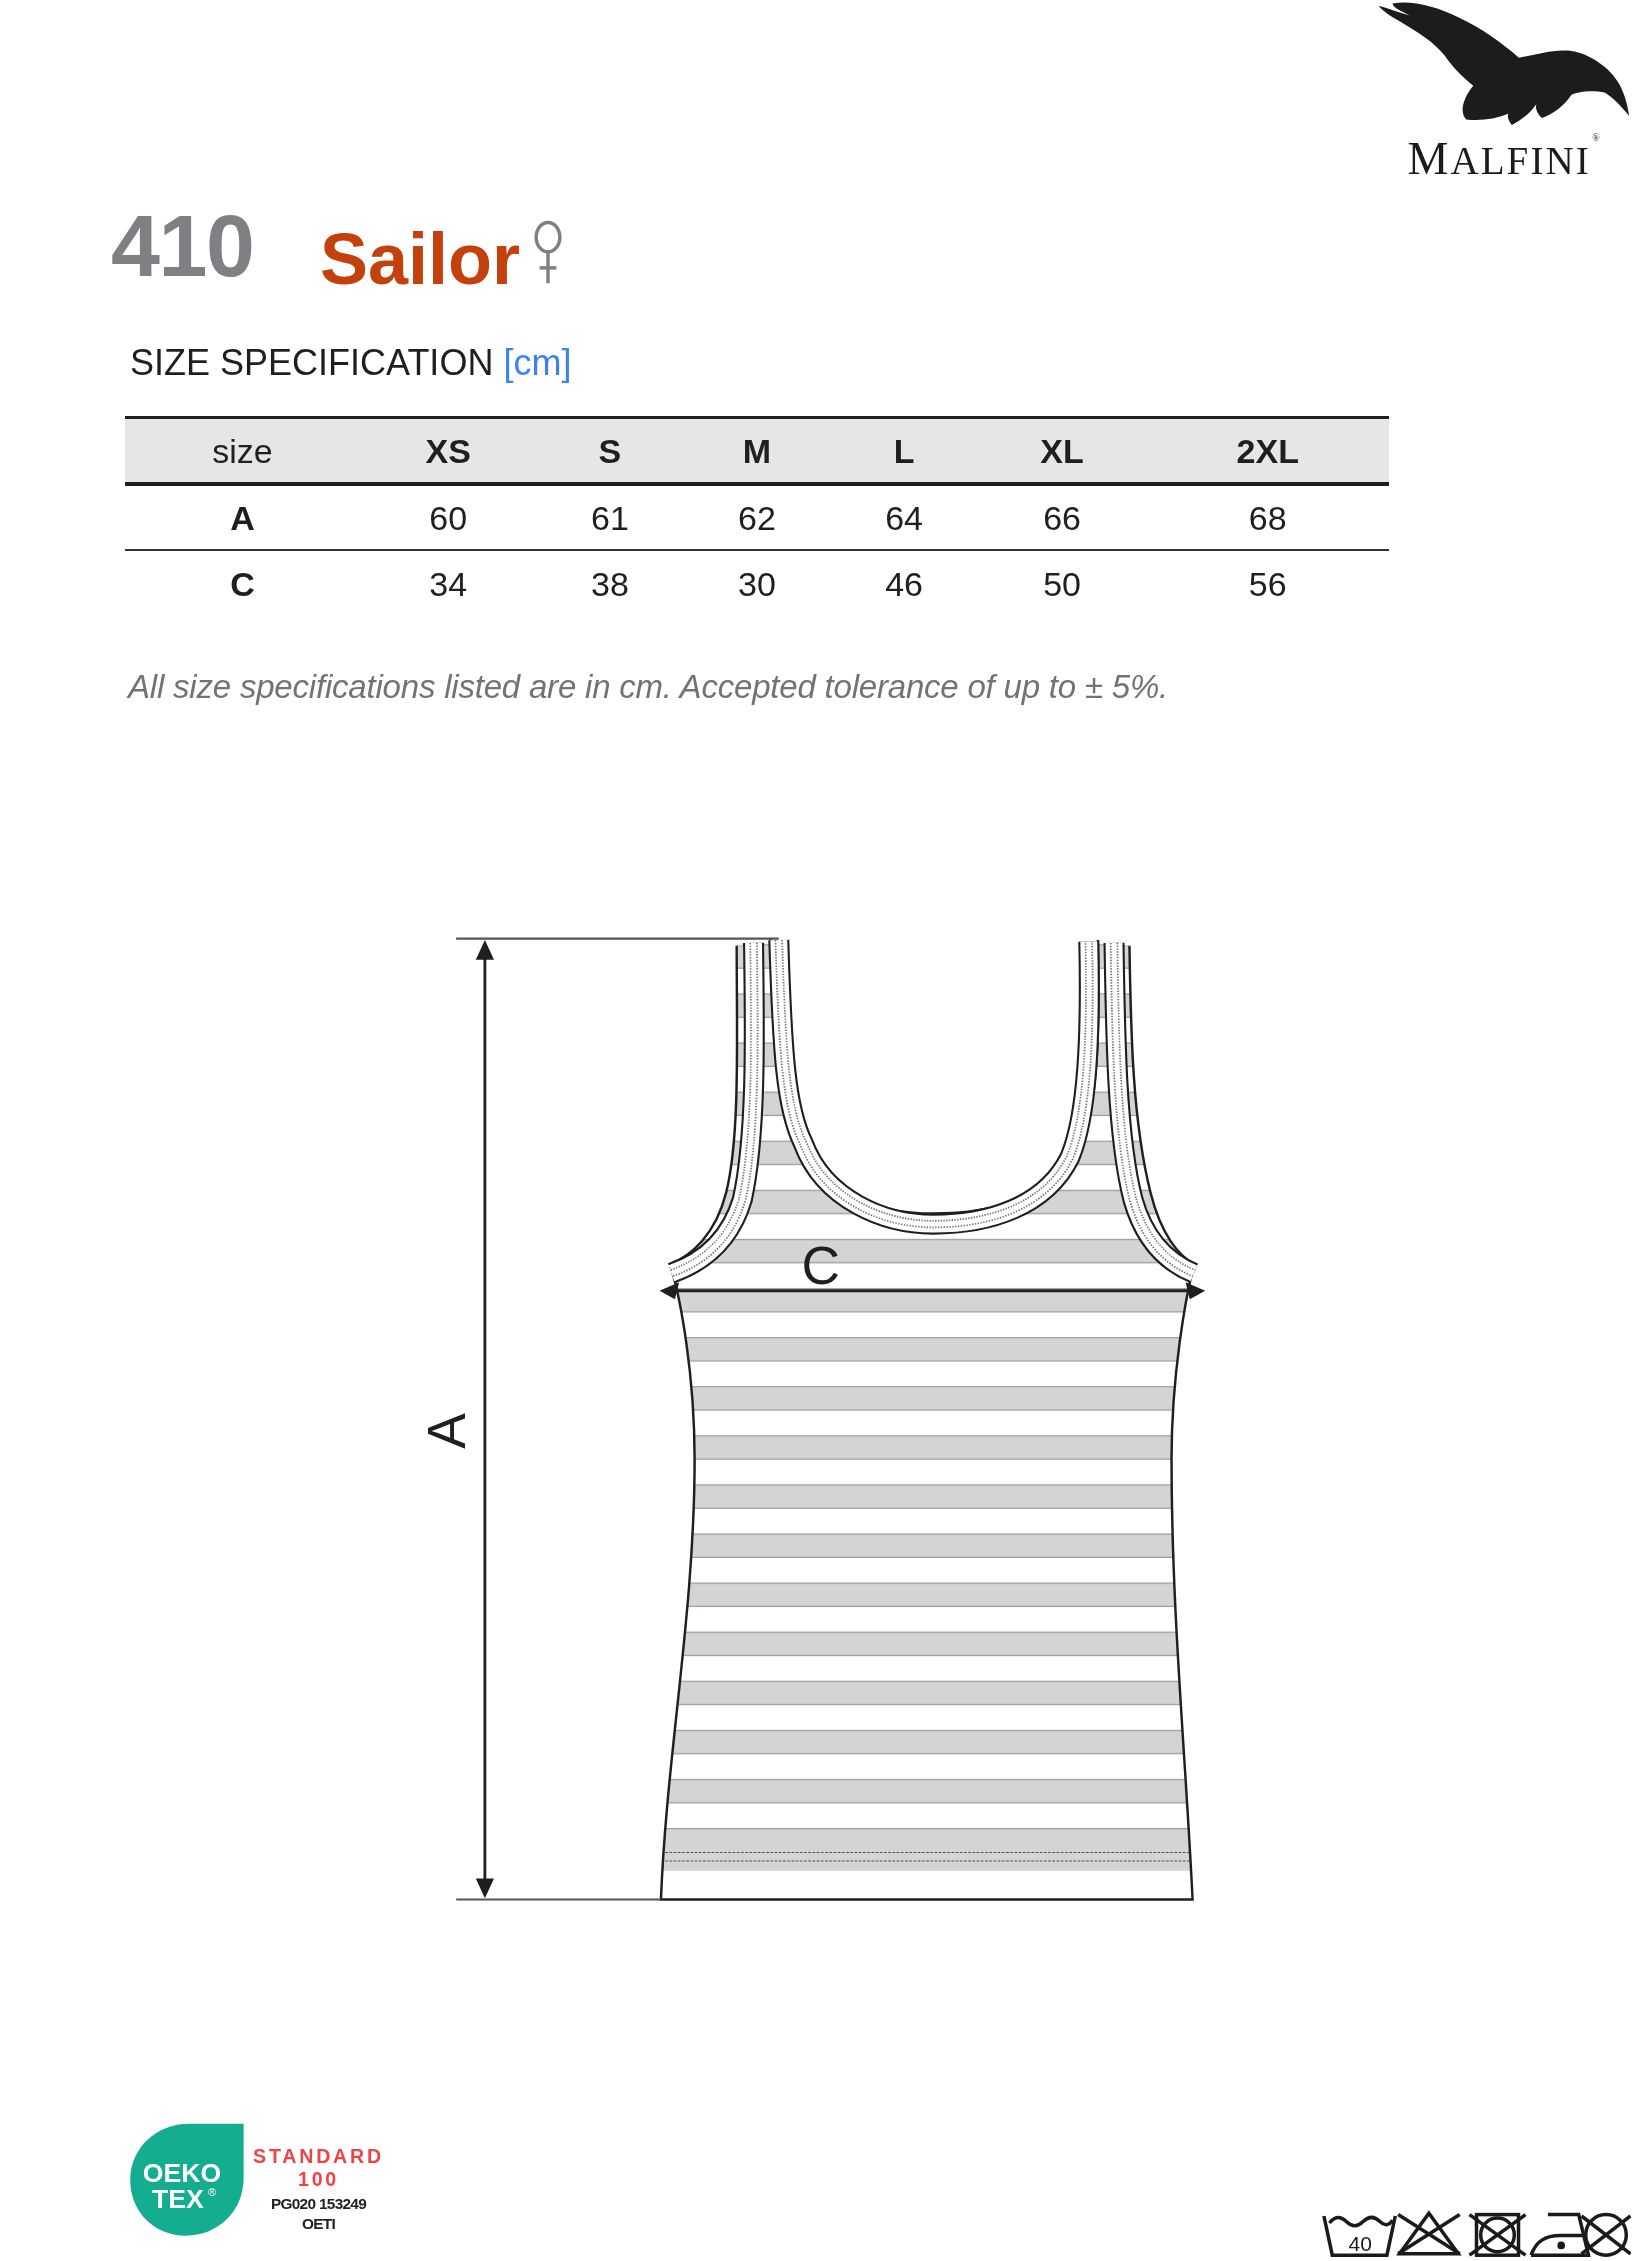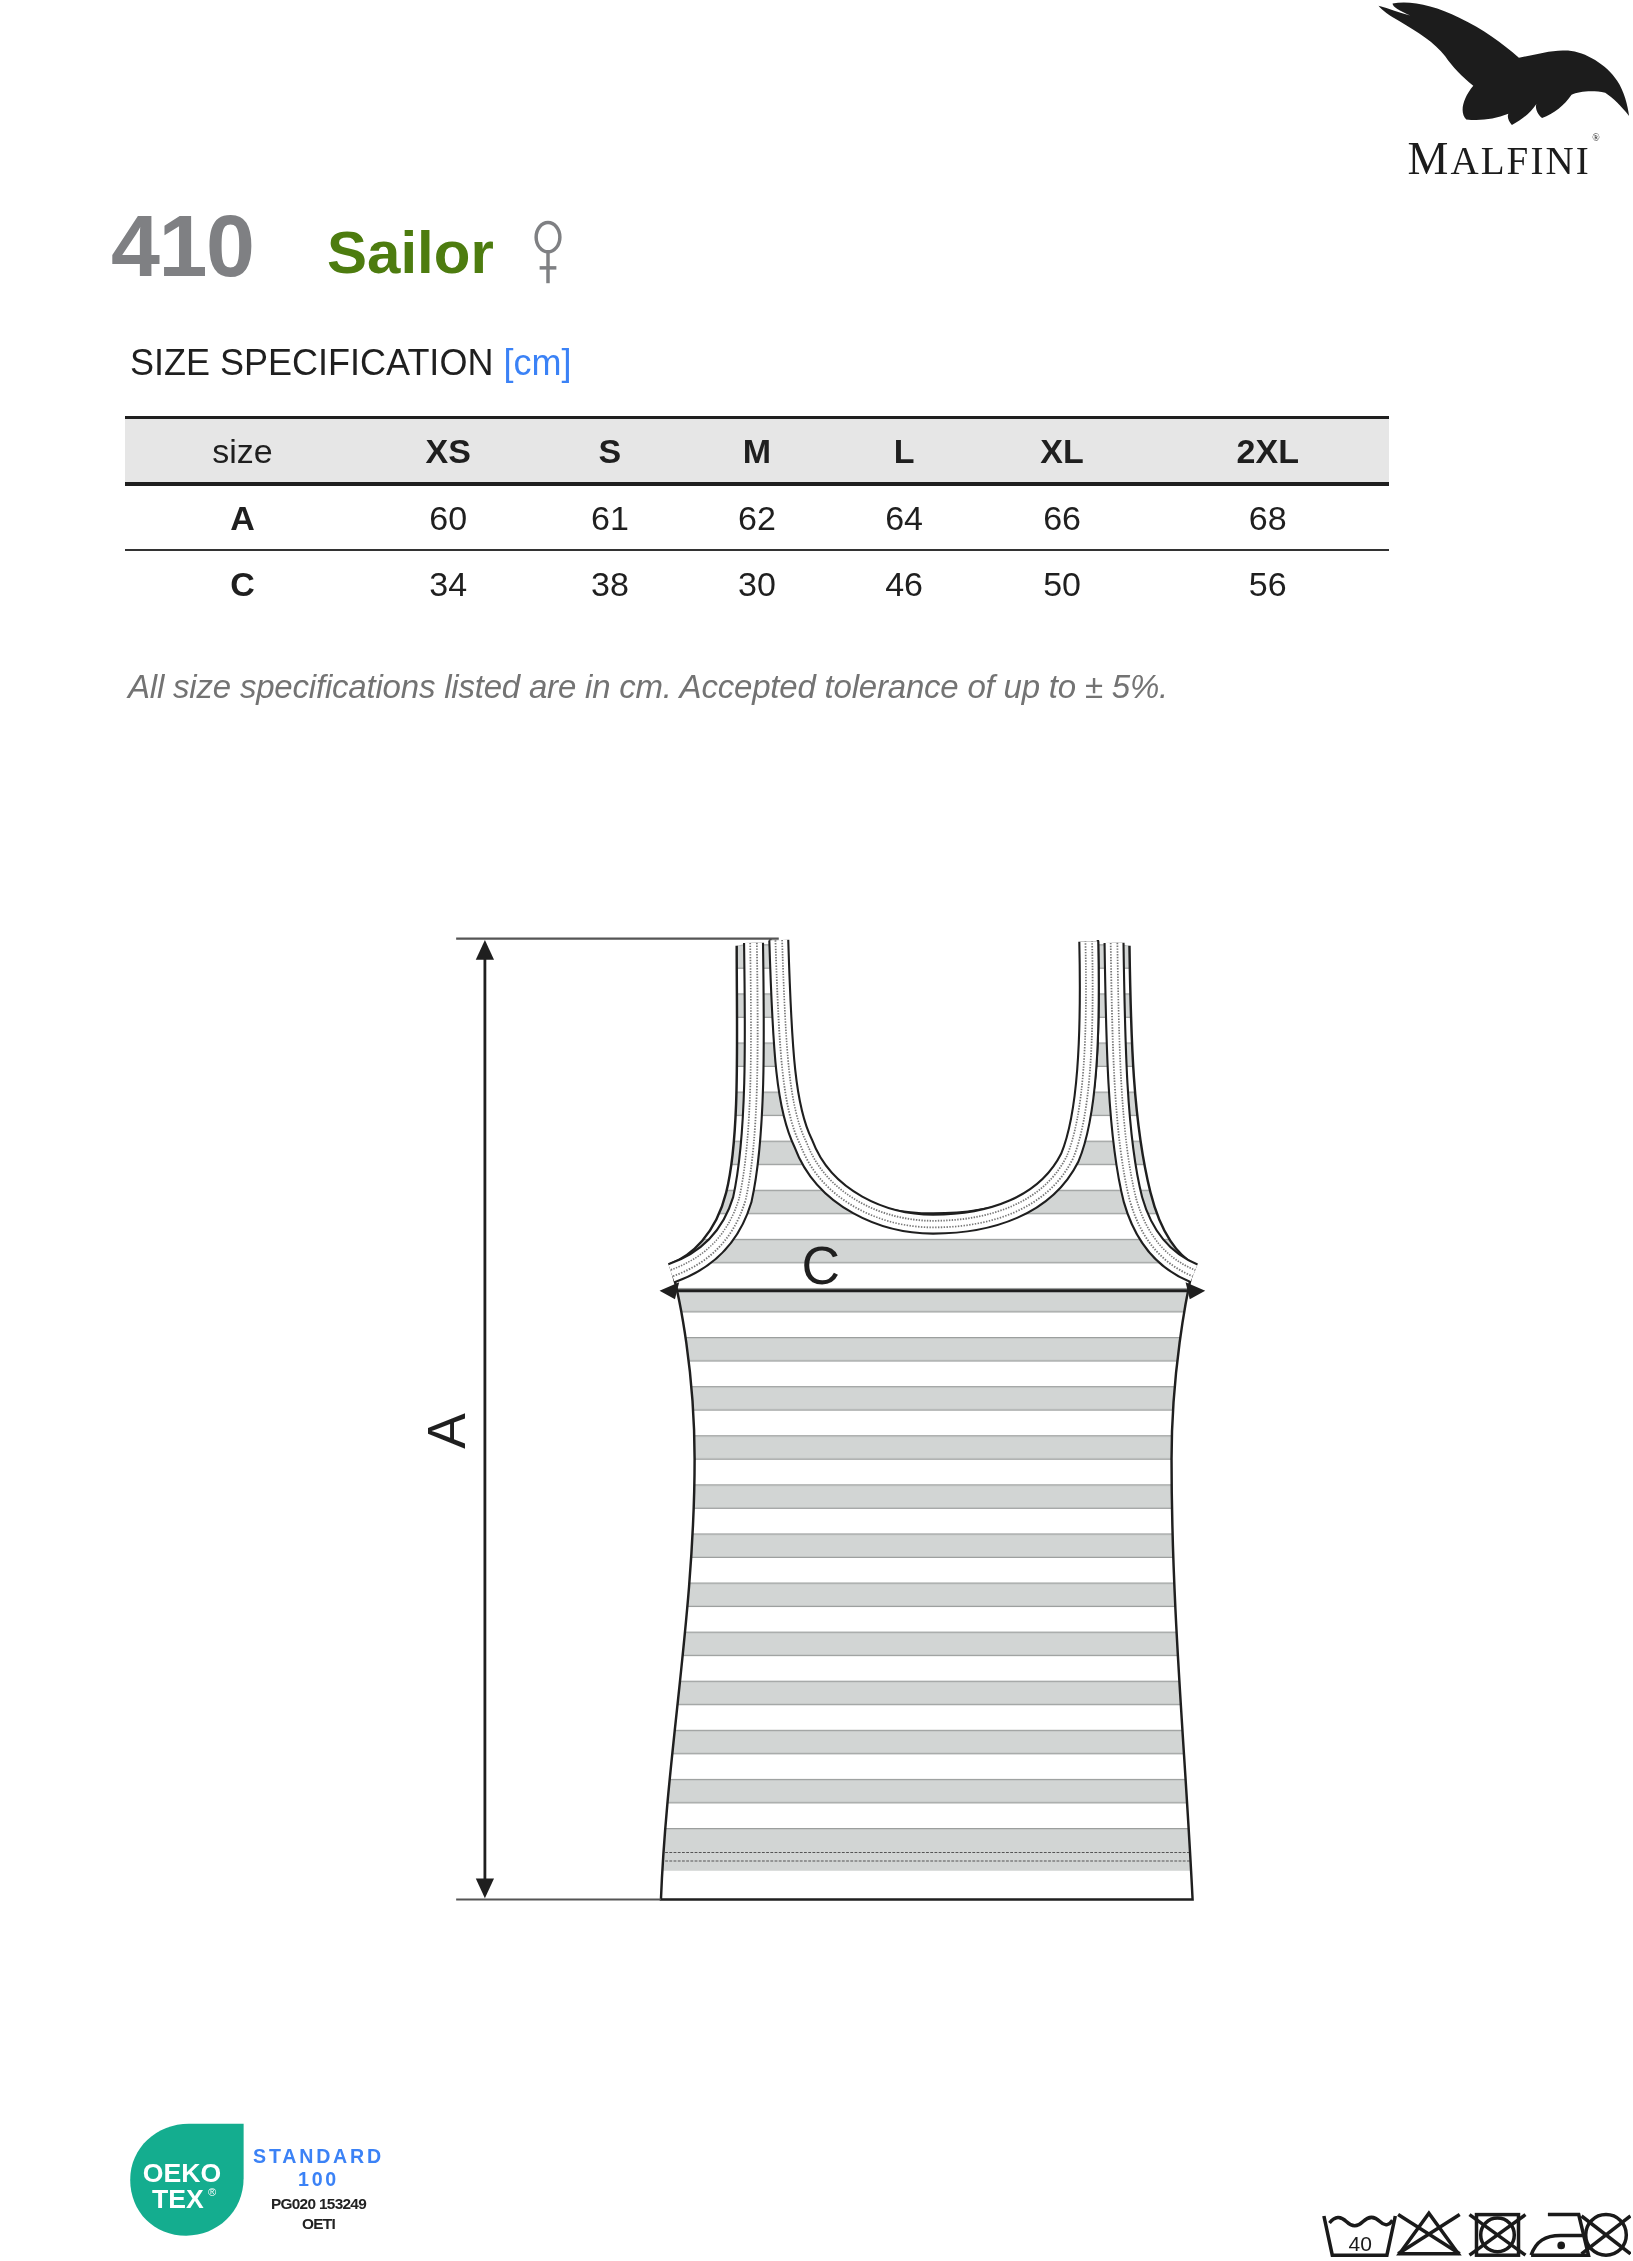--- a/index.html
+++ b/index.html
@@ -5,40 +5,40 @@
   html,body{margin:0;padding:0;background:#ffffff;}
   body{width:1634px;height:2261px;position:relative;overflow:hidden;font-family:"Liberation Sans","DejaVu Sans",sans-serif;color:#1f1f1f;}
   .abs{position:absolute;}
   
   #logo{left:1368px;top:0;width:266px;height:175px;}
   #logo .word{position:absolute;left:15.4px;top:132px;font-family:"Liberation Serif","DejaVu Serif",serif;font-size:39px;letter-spacing:2.1px;color:#1c1c1c;white-space:nowrap;margin-left:24px;}
   #logo .word .big{font-size:46px;}
   #logo .reg{font-size:9.8px;vertical-align:top;margin-left:1.4px;}
   
   #code{left:111px;top:202px;font-size:88px;font-weight:bold;color:#7f8083;letter-spacing:-1.4px;line-height:1;}
-  #name{left:327px;top:223px;font-size:60px;font-weight:bold;color:#4d7c0f;line-height:1;}
+  #name{left:320px;top:223px;font-size:72px;font-weight:bold;color:#c2410c;line-height:1;}
   #gender{left:527px;top:219px;width:42px;height:67px;}
   
   #spec{left:130px;top:345px;font-size:36px;color:#1f1f1f;line-height:1;white-space:nowrap;}
   #spec .unit{color:#3b82f6;}
   
   #tbl{left:125px;top:394px;width:1264px;border-collapse:collapse;margin-top:22px;}
   #tbl td{text-align:center;font-size:34px;padding:0;line-height:1;}
   #tbl tr.head td{background:#e6e6e6;height:63px;border-top:3.5px solid #1f1f1f;border-bottom:4.9px solid #1f1f1f;font-weight:bold;}
   #tbl tr.head td.first{font-weight:normal;}
   #tbl tr.r1 td{height:63px;border-bottom:2.1px solid #333;}
   #tbl tr.r2 td{height:65px;}
   #tbl td.lbl{font-weight:bold;}
   #note{left:128px;top:668px;font-size:33px;font-style:italic;font-weight:normal;color:#737373;white-space:nowrap;letter-spacing:-0.2px;}
   
   #diagram{left:0;top:912px;width:1634px;height:1024px;}
   
   #oeko{left:126px;top:2115px;width:119px;height:123px;}
   #oeko-text{left:252px;top:2145px;text-align:center;width:133px;}
-  #oeko-text .std{font-size:19.6px;font-weight:bold;letter-spacing:2.8px;color:#3b82f6;line-height:1.15;}
+  #oeko-text .std{font-size:19.6px;font-weight:bold;letter-spacing:2.8px;color:#ef4444;line-height:1.15;}
   #oeko-text .cert{font-size:15.4px;font-weight:bold;color:#222;line-height:1.25;margin-top:4.2px;letter-spacing:-0.7px;}
   #care{left:1322px;top:2209px;width:309px;height:49px;}
 </style>
 </head>
 <body>
 
 <div id="logo" class="abs">
   <svg width="266" height="130" viewBox="0 0 379 185" style="position:absolute;left:0;top:0">
     <path fill="#1c1c1c" d="M35 5 C60 0 95 8 130 25 C165 42 190 60 215 82 C240 78 262 70 285 72 C310 74 340 92 355 115 C365 130 370 150 372 165 C360 150 350 140 338 132 C320 128 300 130 290 135 C280 150 265 162 248 168 C240 162 238 152 240 148 C232 160 220 170 205 178 C200 172 198 166 200 162 C180 170 160 172 140 170 C130 160 135 140 150 122 C135 110 120 95 110 80 C95 60 70 45 45 30 C30 22 20 14 15 8 C30 12 45 18 60 22 C45 15 35 10 35 5 Z"></path>
   </svg>

